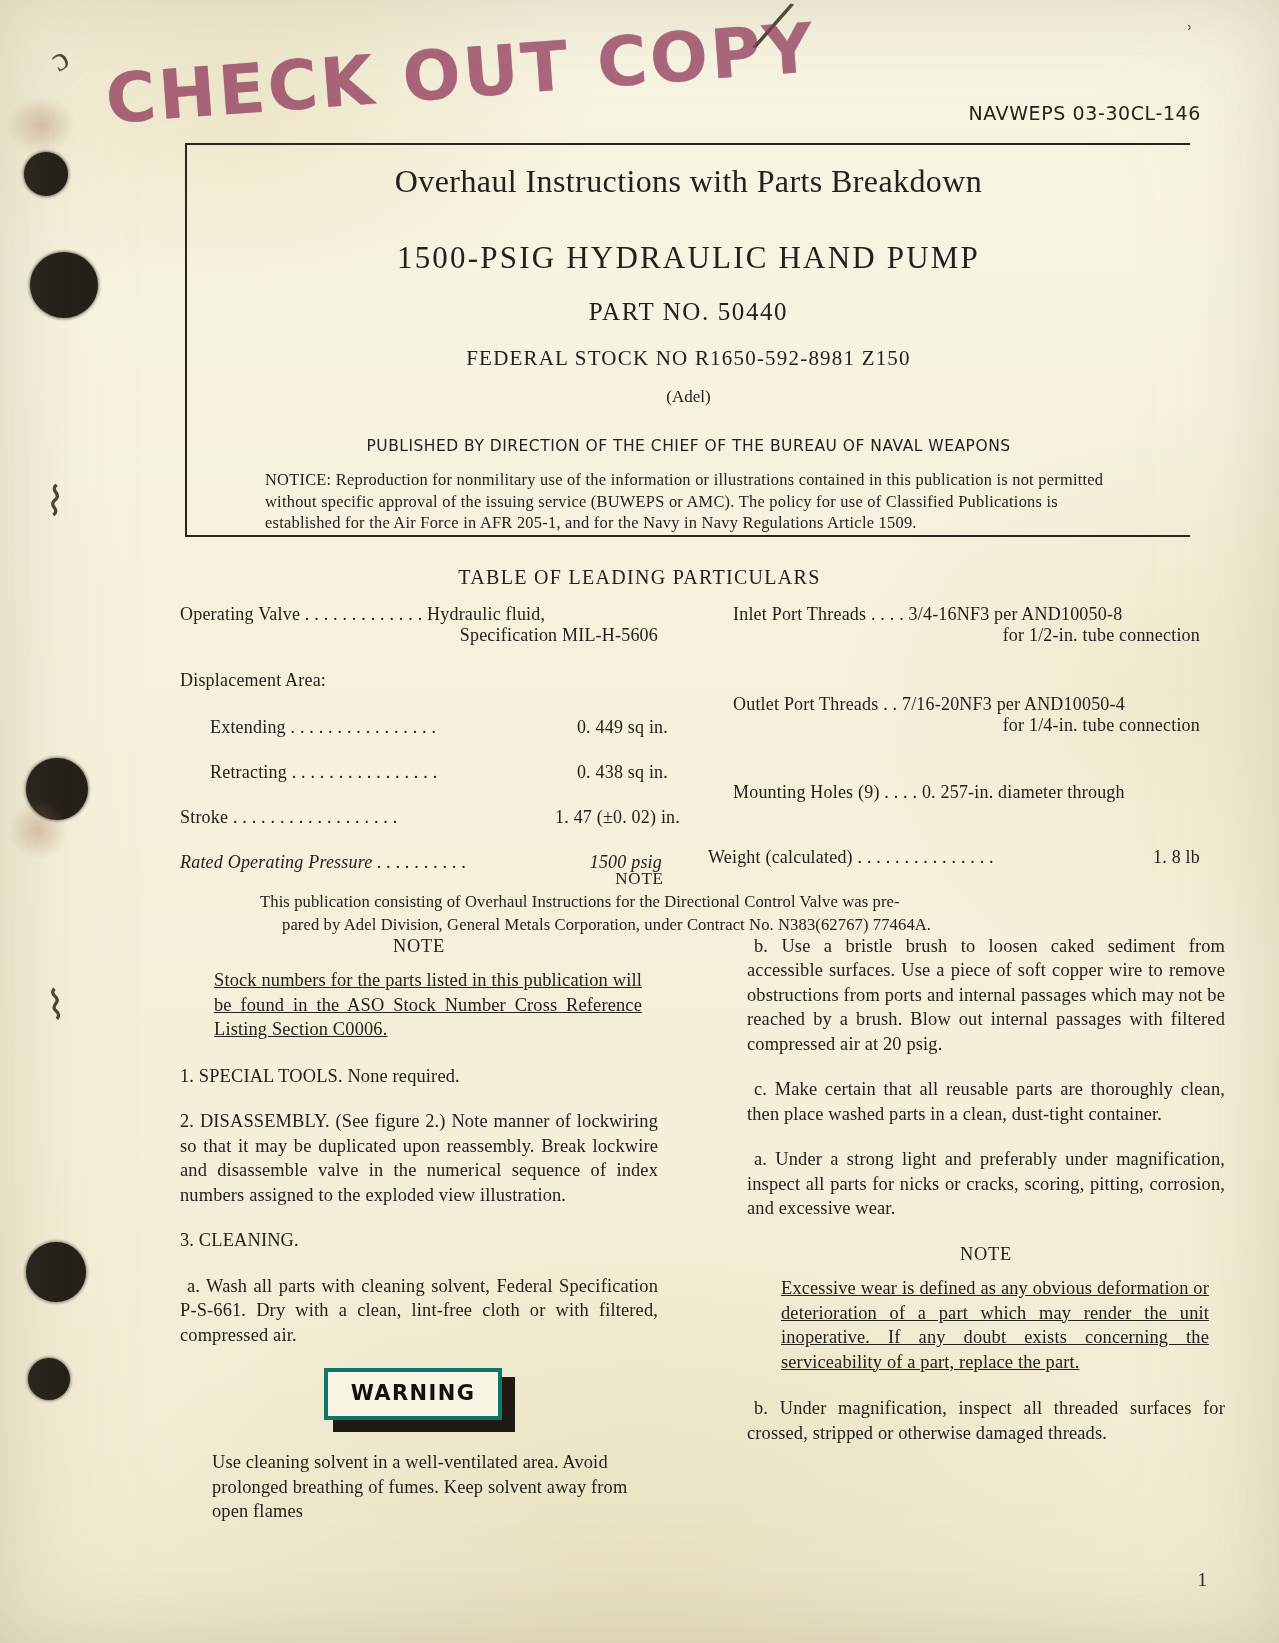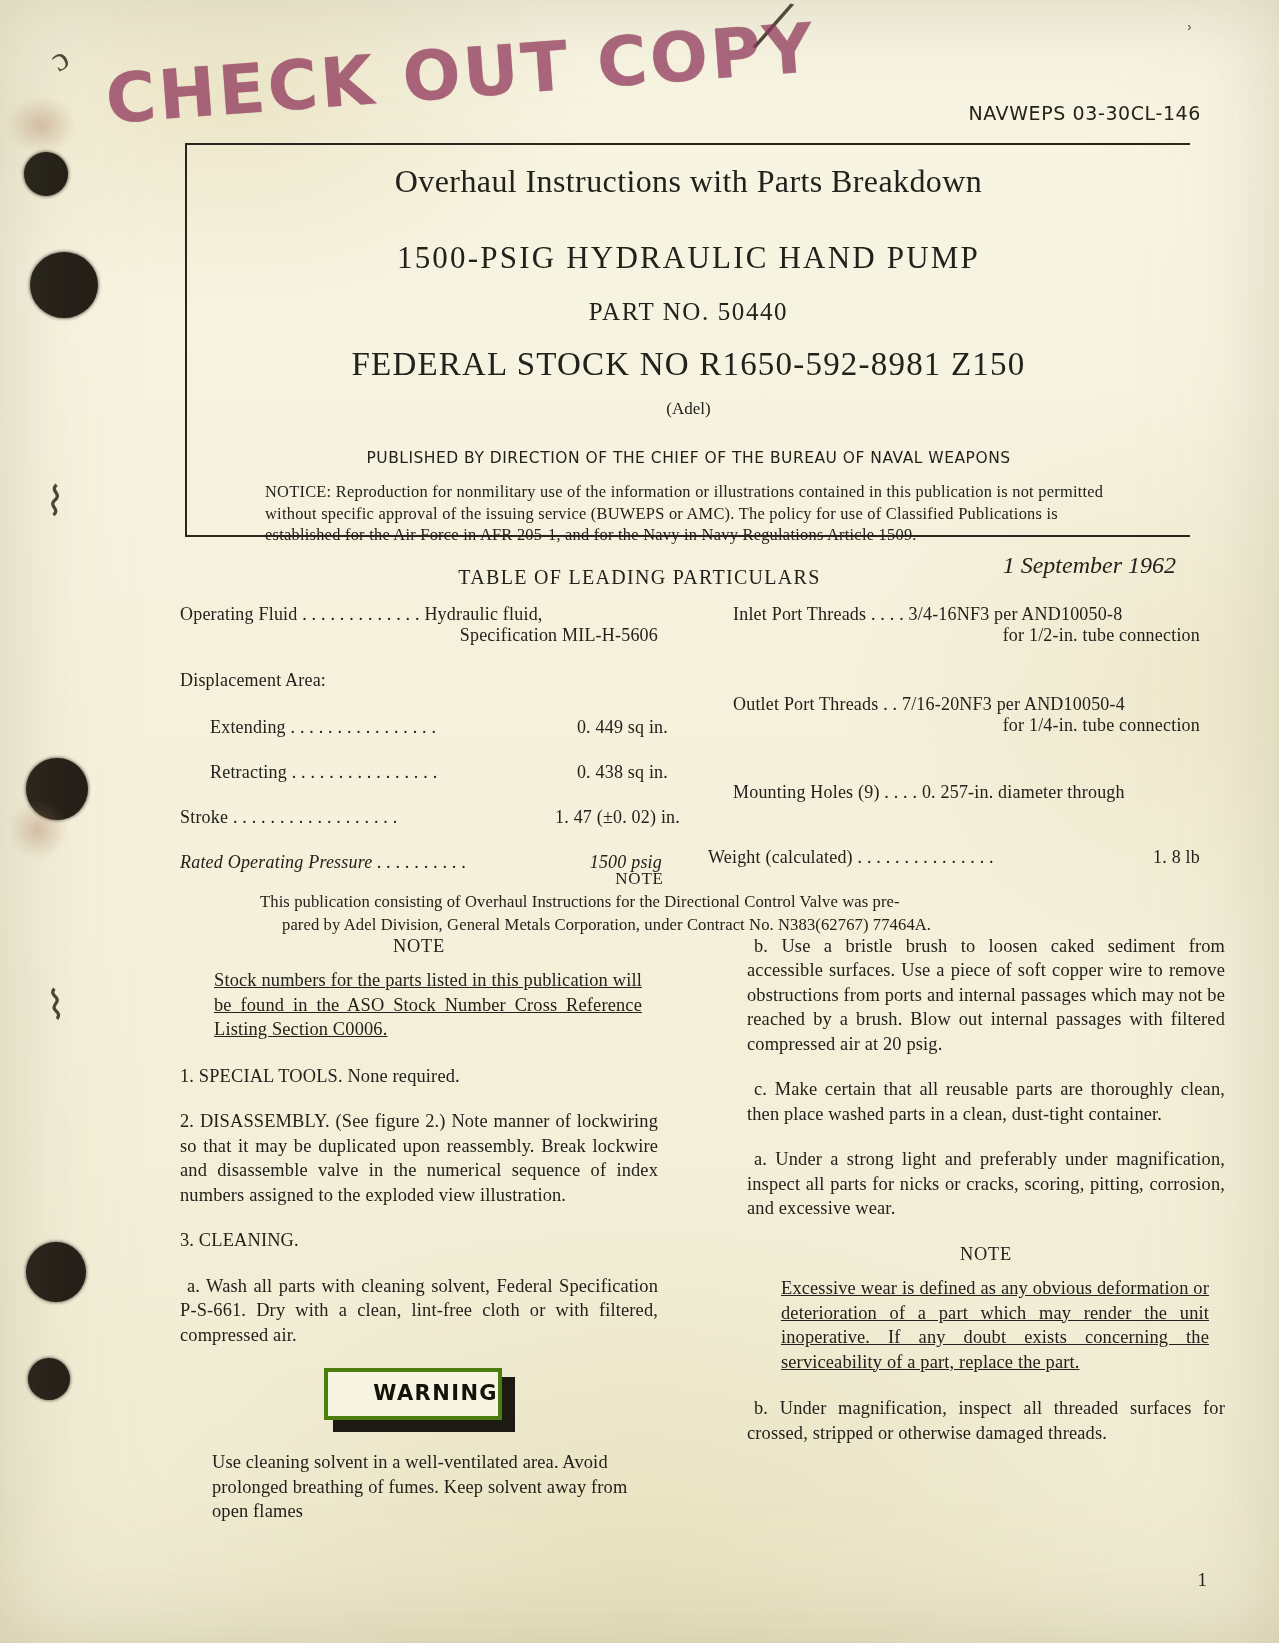--- a/index.html
+++ b/index.html
@@ -91,21 +91,21 @@
   }
   .t-part{
     margin-top:22px;
     font-family:"Liberation Serif", serif;
     font-size:25px;
     letter-spacing:1.6px;
   }
   .t-fsn{
     margin-top:20px;
     font-family:"Liberation Serif", serif;
-    font-size:33px;
+    font-size:21px;
     letter-spacing:1.2px;
   }
   .t-adel{
     margin-top:16px;
     font-family:"Liberation Serif", serif;
     font-size:17px;
   }
   .t-pub{
     margin-top:30px;
     font-family:"DejaVu Sans", sans-serif;
@@ -215,24 +215,24 @@
   .warn-shadow{
     position:absolute;
     left:9px; top:9px;
     width:182px; height:55px;
     background:#1d1a14;
   }
   .warn-box{
     position:absolute;
     left:0; top:0;
     width:178px; height:52px;
-    border:4px solid #4d7c0f;
+    border:4px solid #0f766e;
     background:#f7f4e3;
     box-sizing:border-box;
-    display:flex; align-items:center; justify-content:flex-end;
+    display:flex; align-items:center; justify-content:center;
   }
   .warn-box span{
     font-family:"DejaVu Sans", sans-serif;
     font-weight:bold;
     font-size:21px;
     letter-spacing:1.4px;
     color:#151309;
   }
 
   .pagenum{
@@ -277,31 +277,30 @@
 
   <div class="titlebox">
     <div class="tb-inner">
       <div class="t-overhaul">Overhaul Instructions with Parts Breakdown</div>
       <div class="t-main">1500-PSIG  HYDRAULIC  HAND  PUMP</div>
       <div class="t-part">PART NO.  50440</div>
       <div class="t-fsn">FEDERAL STOCK NO   R1650-592-8981  Z150</div>
       <div class="t-adel">(Adel)</div>
       <div class="t-pub">PUBLISHED BY DIRECTION OF THE CHIEF OF THE BUREAU OF NAVAL WEAPONS</div>
       <div class="notice">NOTICE:  Reproduction for nonmilitary use of the information or illustrations contained in this publication is not permitted without specific approval of the issuing service (BUWEPS or AMC). The policy for use of Classified Publications is established for the Air Force in AFR 205-1, and for the Navy in Navy Regulations Article 1509.</div>
-      <div class="t-date">1 September 1962</div>
     </div>
   </div>
 
   <div class="tlp-title">TABLE OF LEADING PARTICULARS</div>
 
   <div class="tlp">
 
     <div class="tlp-col tlp-left">
       <div class="row" style="margin-bottom:2px;">
-        <span class="lab">Operating Fluid . . . . . . . . . . . . .</span>
+        <span class="lab">Operating Valve . . . . . . . . . . . . .</span>
         <span>Hydraulic fluid,</span>
         <span class="val" style="text-align:right;padding-right:22px;">Specification MIL-H-5606</span>
       </div>
       <div class="row" style="margin-top:24px;">
         <span class="lab">Displacement Area:</span>
       </div>
       <div class="row sub" style="margin-top:26px;display:flex;justify-content:space-between;padding-right:12px;">
         <span class="lab">Extending  . . . . . . . . . . . . . . . .</span>
         <span>0. 449 sq in.</span>
       </div>

